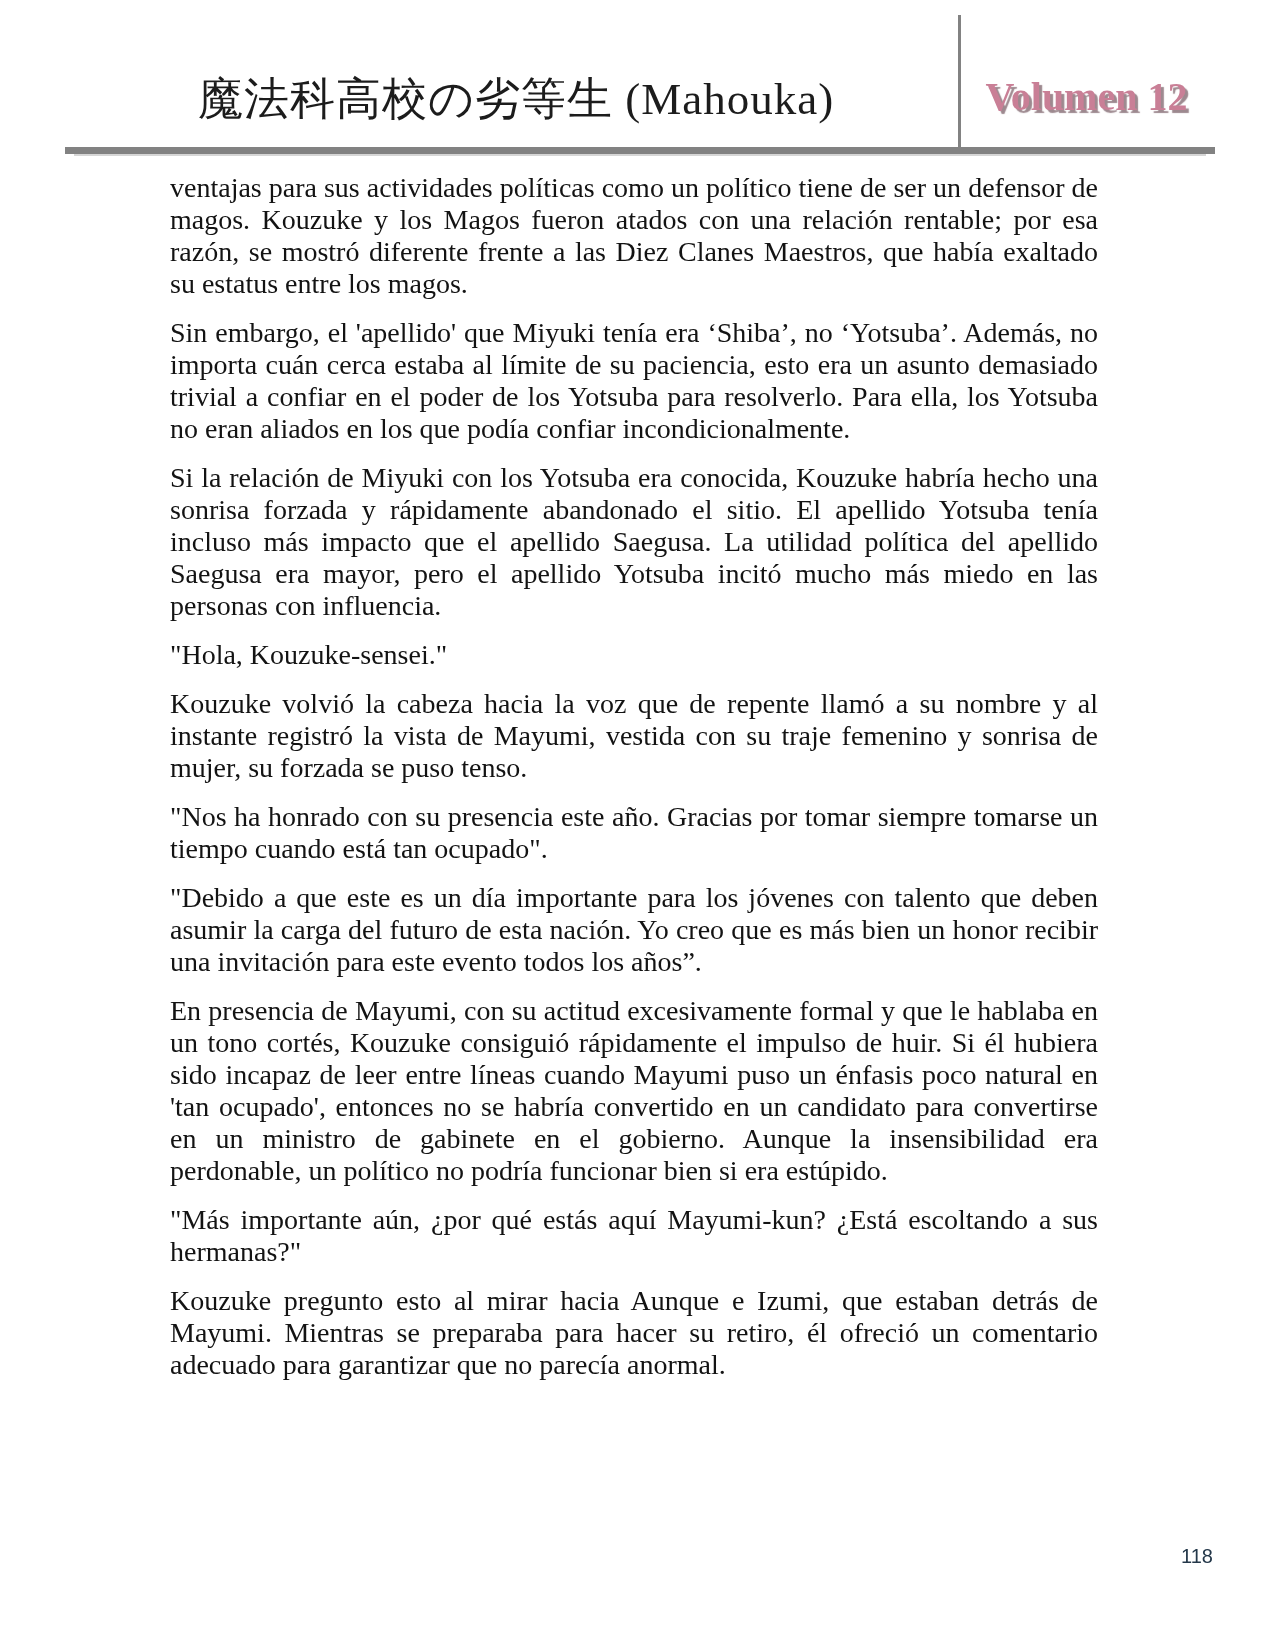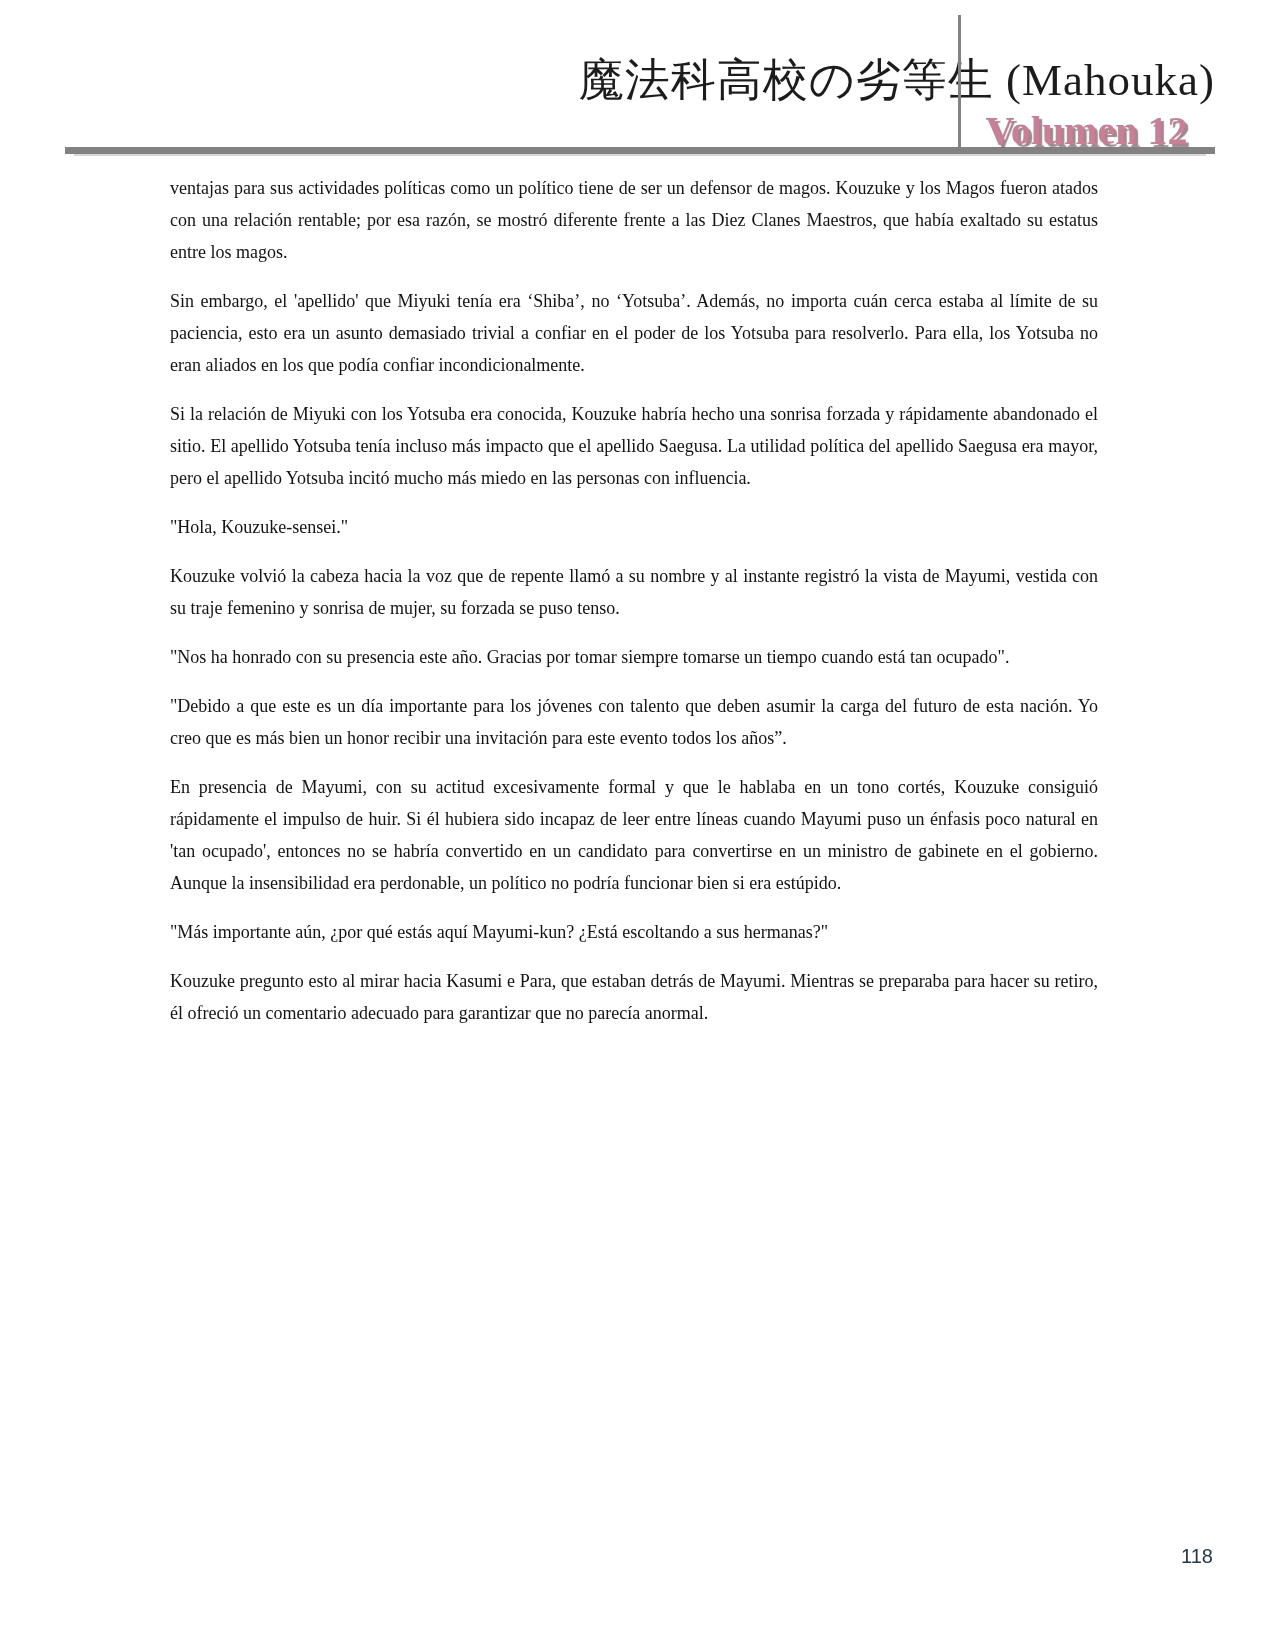--- a/index.html
+++ b/index.html
@@ -19,26 +19,25 @@
 
   
   .header {
     position: absolute;
     left: 65px;
     top: 55px;
     width: 1150px;
   }
   .header-row {
     display: flex;
-    align-items: flex-end;
+    align-items: center;
     height: 92px;
     border-bottom: 7px solid #828282;
     box-shadow: 0 11px 0 -9px #d6d6d6; 
     position: relative;
-    flex-direction: column;
   }
   .doc-title {
     margin: 0 0 4px 133px;
     font-size: 45px;
     font-weight: 400;
     line-height: 50px;
     letter-spacing: 1px;
     color: #1c1c1c;
     white-space: nowrap;
   }
@@ -66,21 +65,21 @@
 
   
   .body-col {
     position: absolute;
     left: 170px;
     top: 172px;
     width: 928px;
   }
   .body-col p {
     margin: 0 0 17px 0;
-    font-size: 18px;
+    font-size: 28px;
     line-height: 32px;
     text-align: justify;
     color: #131313;
   }
 
   
   .page-number {
     position: absolute;
     top: 1541px;
     right: 62px;
@@ -107,18 +106,18 @@
   <div class="body-col">
     <p>ventajas para sus actividades políticas como un político tiene de ser un defensor de magos. Kouzuke y los Magos fueron atados con una relación rentable; por esa razón, se mostró diferente frente a las Diez Clanes Maestros, que había exaltado su estatus entre los magos.</p>
     <p>Sin embargo, el 'apellido' que Miyuki tenía era ‘Shiba’, no ‘Yotsuba’. Además, no importa cuán cerca estaba al límite de su paciencia, esto era un asunto demasiado trivial a confiar en el poder de los Yotsuba para resolverlo. Para ella, los Yotsuba no eran aliados en los que podía confiar incondicionalmente.</p>
     <p>Si la relación de Miyuki con los Yotsuba era conocida, Kouzuke habría hecho una sonrisa forzada y rápidamente abandonado el sitio. El apellido Yotsuba tenía incluso más impacto que el apellido Saegusa. La utilidad política del apellido Saegusa era mayor, pero el apellido Yotsuba incitó mucho más miedo en las personas con influencia.</p>
     <p>"Hola, Kouzuke-sensei."</p>
     <p>Kouzuke volvió la cabeza hacia la voz que de repente llamó a su nombre y al instante registró la vista de Mayumi, vestida con su traje femenino y sonrisa de mujer, su forzada se puso tenso.</p>
     <p>"Nos ha honrado con su presencia este año. Gracias por tomar siempre tomarse un tiempo cuando está tan ocupado".</p>
     <p>"Debido a que este es un día importante para los jóvenes con talento que deben asumir la carga del futuro de esta nación. Yo creo que es más bien un honor recibir una invitación para este evento todos los años”.</p>
     <p>En presencia de Mayumi, con su actitud excesivamente formal y que le hablaba en un tono cortés, Kouzuke consiguió rápidamente el impulso de huir. Si él hubiera sido incapaz de leer entre líneas cuando Mayumi puso un énfasis poco natural en 'tan ocupado', entonces no se habría convertido en un candidato para convertirse en un ministro de gabinete en el gobierno. Aunque la insensibilidad era perdonable, un político no podría funcionar bien si era estúpido.</p>
     <p>"Más importante aún, ¿por qué estás aquí Mayumi-kun? ¿Está escoltando a sus hermanas?"</p>
-    <p>Kouzuke pregunto esto al mirar hacia Kasumi e Para, que estaban detrás de Mayumi. Mientras se preparaba para hacer su retiro, él ofreció un comentario adecuado para garantizar que no parecía anormal.</p>
+    <p>Kouzuke pregunto esto al mirar hacia Aunque e Izumi, que estaban detrás de Mayumi. Mientras se preparaba para hacer su retiro, él ofreció un comentario adecuado para garantizar que no parecía anormal.</p>
   </div>
 
   <div class="page-number">118</div>
 
 </div>
 
 </body></html>

